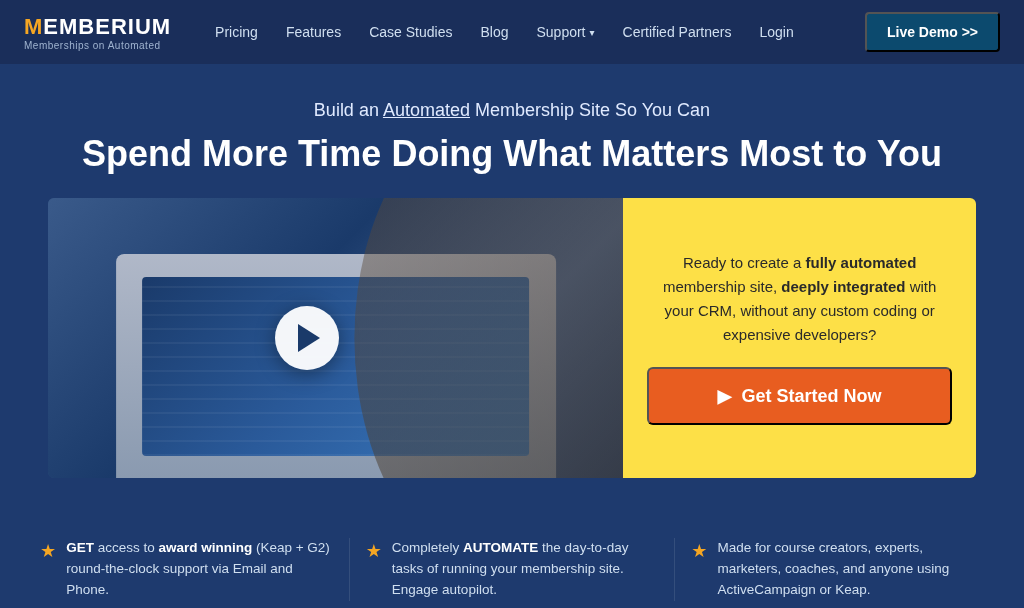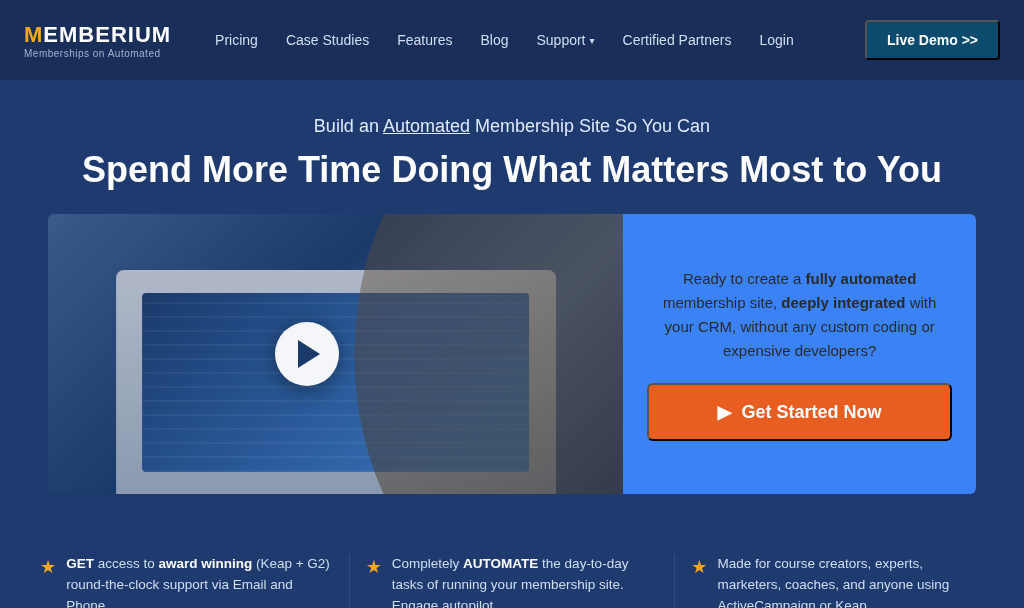--- a/index.html
+++ b/index.html
@@ -4,21 +4,21 @@
   <style>
     * { margin: 0; padding: 0; box-sizing: border-box; }
     body { font-family: 'Arial', sans-serif; width: 1024px; overflow-x: hidden; }
 
     
     .navbar {
       background-color: #1a2e5a;
       display: flex;
       align-items: center;
       padding: 0 24px;
-      height: 80px;
+      height: 64px;
     }
     .logo-area {
       display: flex;
       flex-direction: column;
       margin-right: 32px;
       min-width: 130px;
     }
     .logo-name {
       font-size: 22px;
       font-weight: 900;
@@ -177,21 +177,21 @@
       width: 0;
       height: 0;
       border-top: 14px solid transparent;
       border-bottom: 14px solid transparent;
       border-left: 22px solid #1a3a6a;
       margin-left: 4px;
     }
 
     .sidebar-panel {
       flex: 0 0 38%;
-      background: #3b82f6;
+      background: #fde047;
       padding: 15px 24px;
       display: flex;
       flex-direction: column;
       justify-content: center;
       gap: 20px;
     }
     .sidebar-text {
       font-size: 15px;
       color: #2a2a2a;
       line-height: 1.6;
@@ -252,22 +252,22 @@
 <nav class="navbar">
   <div class="logo-area">
     <span class="logo-name">
       <span style="color:#f5a623;">M</span>EMBERIUM
     </span>
     <span class="logo-tagline">Memberships on Automated</span>
   </div>
 
   <div class="nav-links">
     <span class="nav-link">Pricing</span>
+    <span class="nav-link">Features</span>
     <span class="nav-link">Case Studies</span>
-    <span class="nav-link">Features</span>
     <span class="nav-link">Blog</span>
     <span class="nav-link">
       <span>Support</span>
       <span class="chevron">▾</span>
     </span>
     <span class="nav-link">Certified Partners</span>
     <span class="nav-link">Login</span>
   </div>
 
   <button class="nav-cta">Live Demo &gt;&gt;</button>

